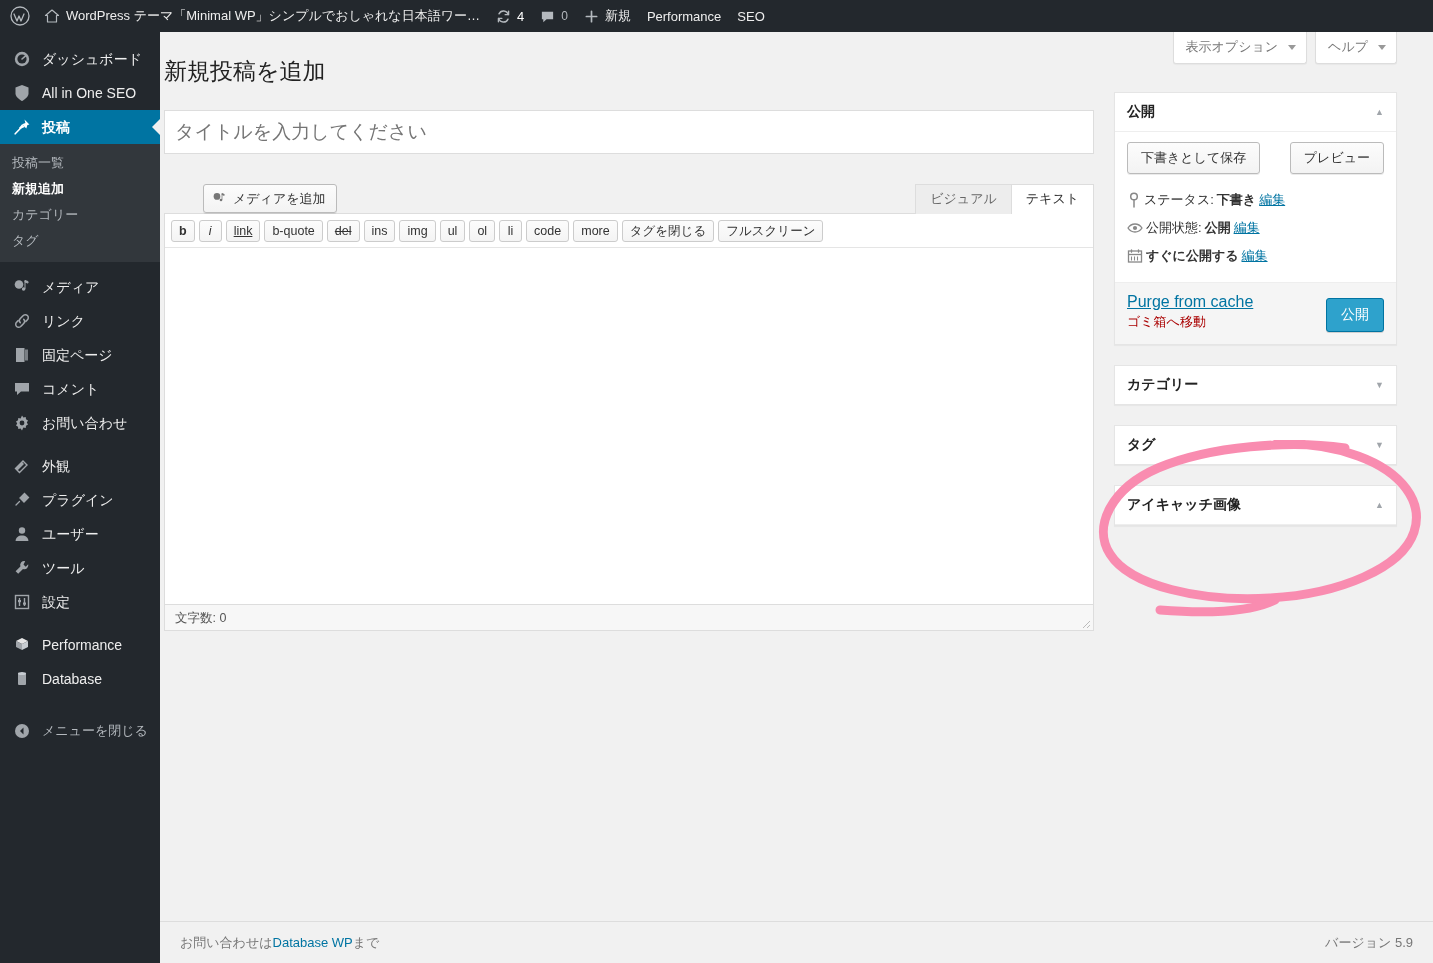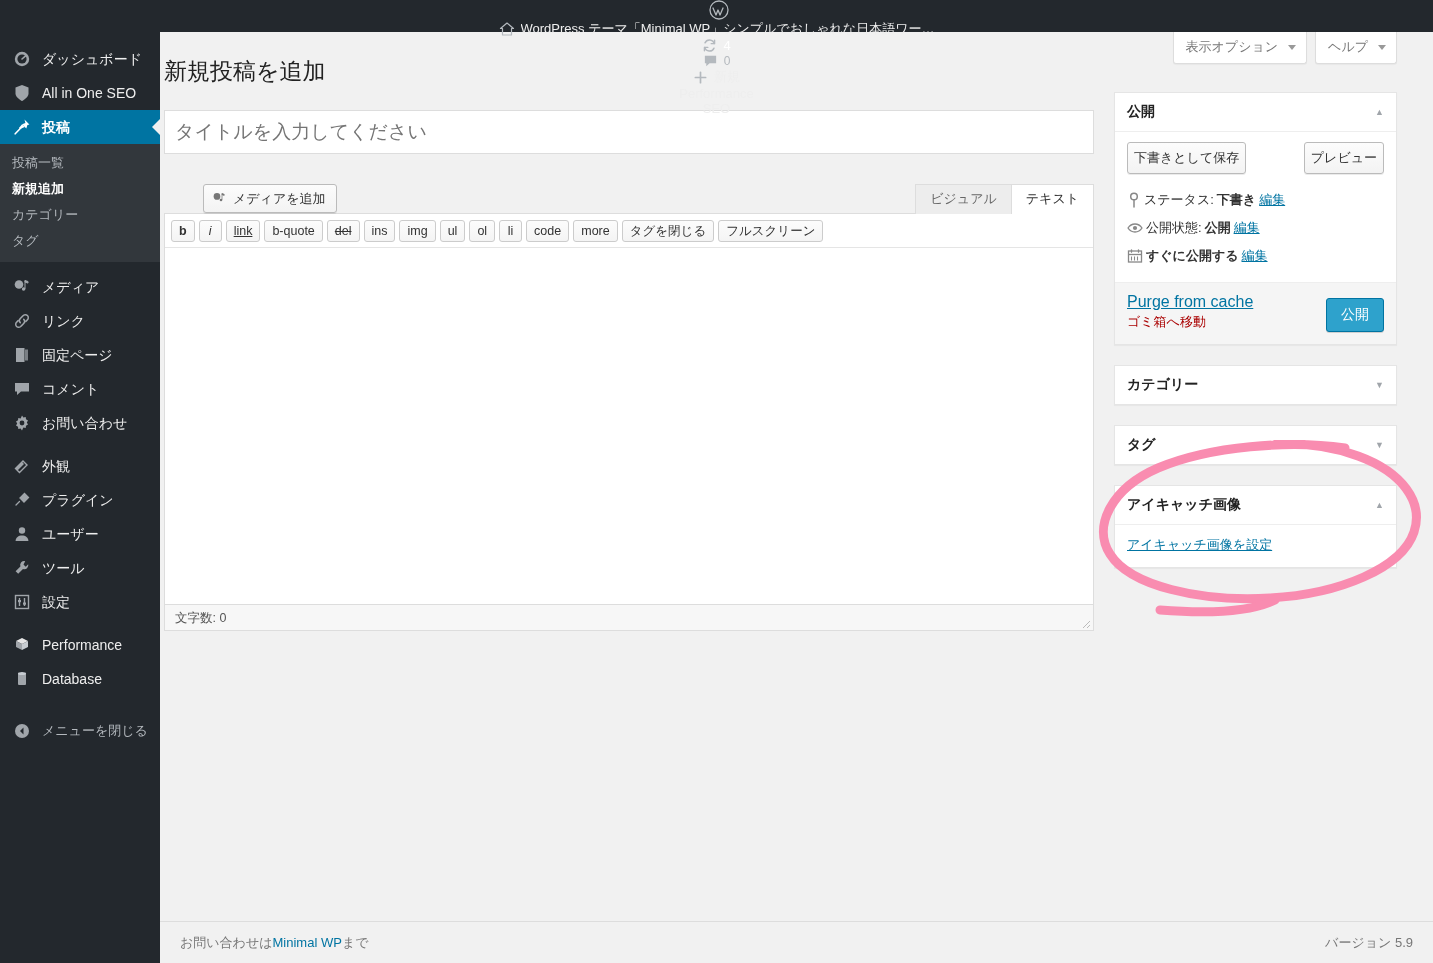--- a/index.html
+++ b/index.html
@@ -8,21 +8,21 @@
     font-family: "Liberation Sans", "DejaVu Sans", sans-serif;
     background: #f1f1f1;
     overflow: hidden;
   }
   body { position: relative; }
 
   
   #adminbar {
     position: absolute; top: 0; left: 0; width: 1433px; height: 32px;
     background: #23282d; color: #eee; font-size: 13px;
-    display: flex; align-items: center; z-index: 50; flex-direction: column;
+    display: flex; align-items: center; z-index: 50;
   }
   .ab-item {
     display: flex; align-items: center; height: 32px;
     padding: 0 8px; color: #eee; white-space: nowrap;
     gap: 6px;
   }
   .ab-logo { padding-left: 10px; padding-right: 6px; }
   .ab-sitename { font-size: 13px; max-width: 430px; overflow: hidden;
     text-overflow: ellipsis; white-space: nowrap; }
   .ab-spacer { flex: 1 1 auto; }
@@ -162,21 +162,21 @@
     padding: 10px 12px; font-size: 14px; font-weight: bold; color: #222;
     border-bottom: 1px solid #eee;
   }
   .pb-head.nb { border-bottom: none; }
   .toggle-tri { color: #a0a5aa; font-size: 9px; line-height: 1; }
   .pb-inner { padding: 10px 12px 12px; }
   .pub-row1 { display: flex; justify-content: space-between; margin-bottom: 12px; }
   .btn-sec {
     background: linear-gradient(#fcfcfc,#f3f3f3);
     border: 1px solid #bbb; border-radius: 3px;
-    font-size: 13px; color: #333; padding: 6px 6px;
+    font-size: 13px; color: #333; padding: 6px 13px;
     box-shadow: 0 1px 0 rgba(0,0,0,.08);
   }
   .mis-row {
     display: flex; align-items: center; gap: 3px;
     font-size: 13px; color: #333; padding: 5px 0; line-height: 18px;
   }
   .mis-row b { font-weight: bold; }
   .lnk { color: #0074a2; text-decoration: underline; }
   .lnk-red { color: #a00; text-decoration: none; font-size: 13px; }
   .pub-actions {
@@ -572,31 +572,28 @@
         <span>タグ</span>
         <span class="toggle-tri">▼</span>
       </div>
     </div>
 
     <div class="postbox">
       <div class="pb-head">
         <span>アイキャッチ画像</span>
         <span class="toggle-tri">▲</span>
       </div>
-      <div class="pb-body-link">
-        <a class="lnk">アイキャッチ画像を設定</a>
-      </div>
     </div>
 
   </div>
 </div>
 
 <div id="footer">
   <div>
-    <span>お問い合わせは</span><a class="lnk">Minimal WP</a><span>まで</span>
+    <span>お問い合わせは</span><a class="lnk">Database WP</a><span>まで</span>
   </div>
   <div>バージョン 5.9</div>
 </div>
 
 <div id="annotation">
   <svg width="340" height="190" viewBox="0 0 340 190">
     <path d="M255 8 C 200 0, 120 6, 68 28 C 22 48, 2 86, 20 114 C 40 146, 110 162, 180 158
              C 250 154, 312 128, 324 92 C 334 62, 312 32, 268 16
              C 244 7, 214 3, 186 4" fill="none" stroke="#f98cb0" stroke-width="9" stroke-linecap="round" stroke-linejoin="round"></path>
     <path d="M185 160 C 160 172, 120 174, 70 170" fill="none" stroke="#f98cb0" stroke-width="9" stroke-linecap="round"></path>

